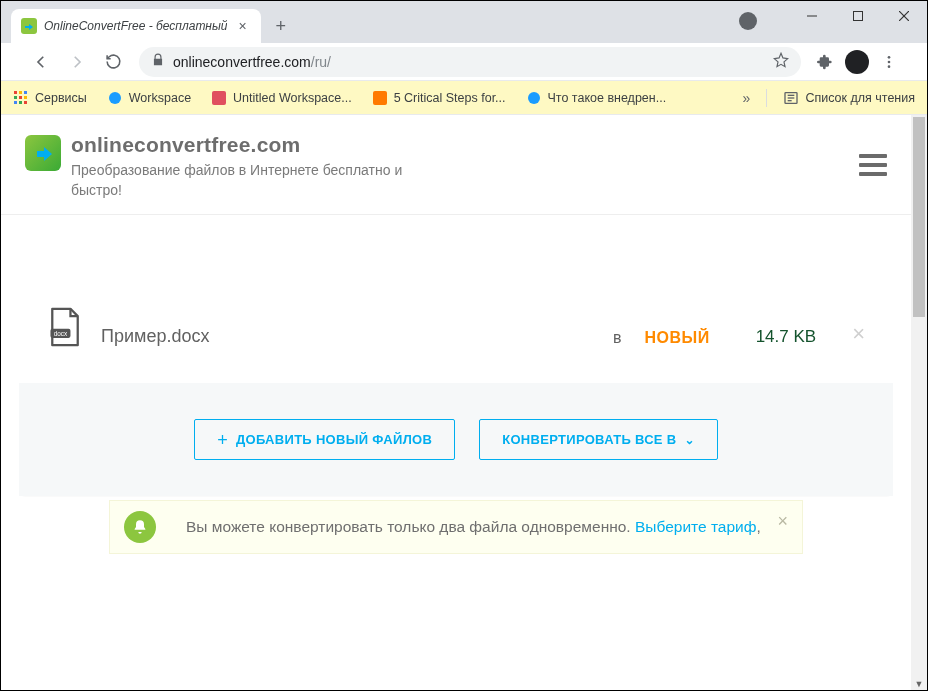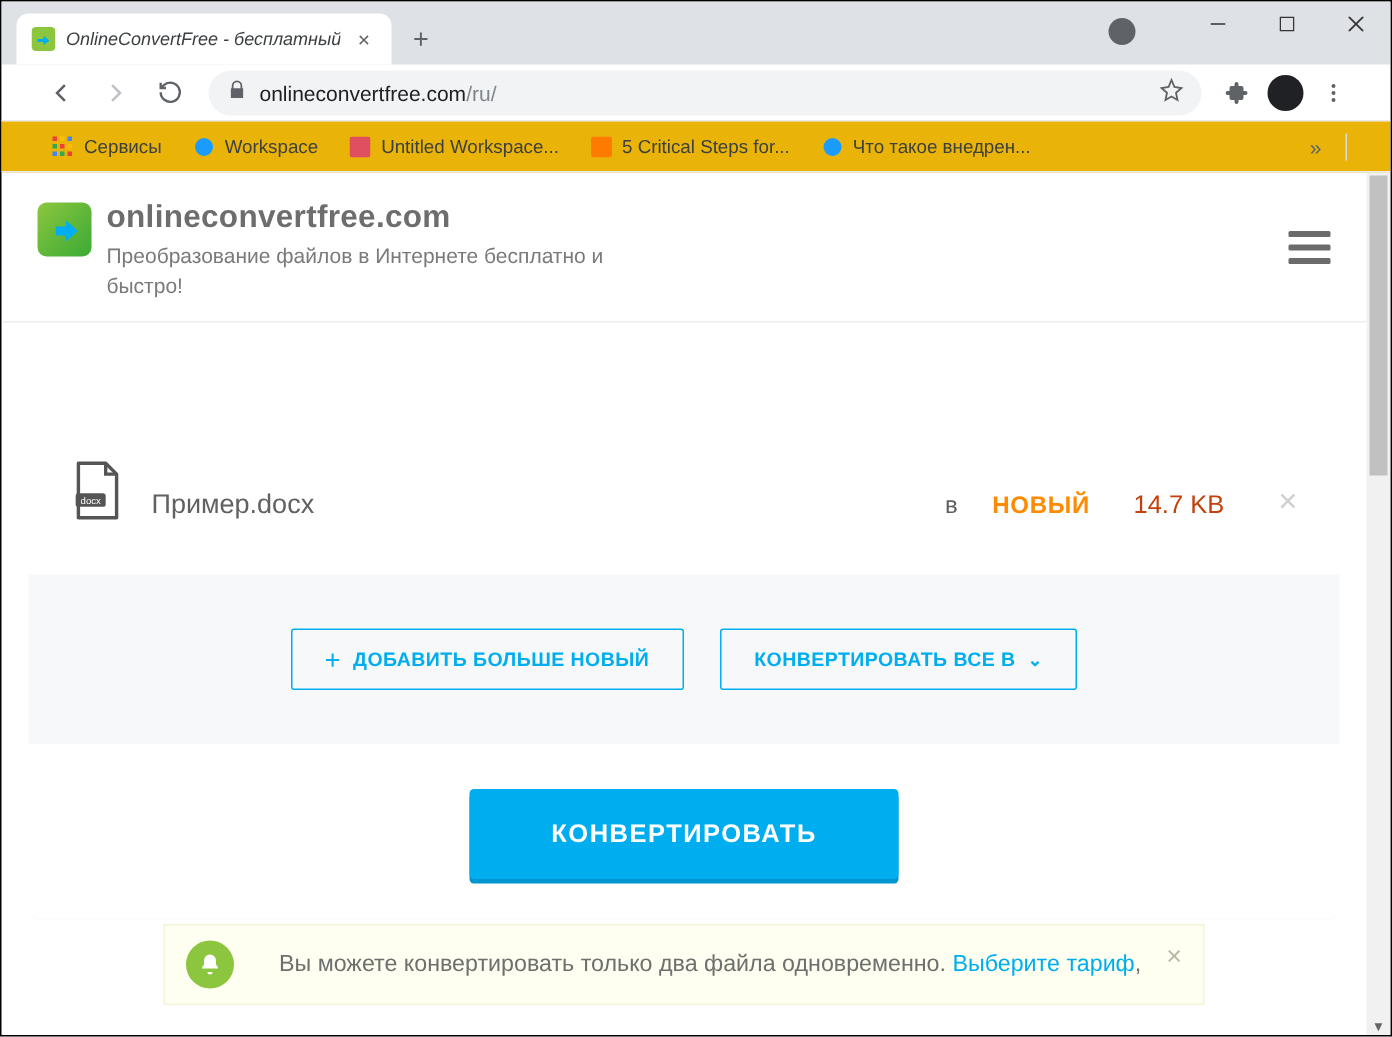--- a/index.html
+++ b/index.html
@@ -22,21 +22,21 @@
   .nav-btn.disabled { color:#bdc1c6;}
   .omnibox { flex:1; height:30px; background:#f1f3f4; border-radius:15px; display:flex; align-items:center; padding:0 12px; gap:8px; margin:0 6px;}
   .lock { color:#5f6368;}
   .url-text { color:#202124; font-size:14px; flex:1;}
   .url-text .host { color:#202124;}
   .url-text .path { color:#80868b;}
   .addr-icon { width:28px; height:28px; display:flex; align-items:center; justify-content:center; color:#5f6368;}
   .avatar { width:24px; height:24px; border-radius:50%; background:#202124;}
   
   
-  .bmbar { height:34px; background:#eab308; display:flex; align-items:center; padding:0 25px; gap:4px; border-bottom:1px solid #e8eaed;}
+  .bmbar { height:34px; background:#fef9c3; display:flex; align-items:center; padding:0 4px; gap:4px; border-bottom:1px solid #e8eaed;}
   .bm { display:flex; align-items:center; gap:6px; padding:4px 8px; font-size:12.5px; color:#3c4043;}
   .bm-icon { width:16px; height:16px; display:flex; align-items:center; justify-content:center;}
   .bm-spacer { flex:1;}
   .reading-list { display:flex; align-items:center; gap:6px; font-size:12.5px; color:#3c4043; padding:4px 8px;}
   .chev { color:#5f6368; padding:0 8px; font-size:14px;}
   .bm-sep { width:1px; height:18px; background:#dadce0; margin:0 4px;}
 
   
   .page { position:relative; height: calc(691px - 42px - 38px - 34px); overflow:hidden;}
   .scrollbar { position:absolute; right:0; top:0; width:16px; height:100%; background:#f1f1f1;}
@@ -61,21 +61,21 @@
   .file-row { display:flex; align-items:flex-end; padding: 36px 28px;}
   .file-ico { width:36px; height:40px; position:relative; margin-right:18px;}
   .file-ico svg { width:36px; height:40px;}
   .file-name { color:#616161; font-size:18px; flex:0 0 auto;}
   .row-spacer { flex:1;}
   .to-label { color:#616161; font-size:16px; margin-right:10px;}
   .fmt-wrap { position:relative; display:inline-flex; align-items:center; padding:6px; border:5px solid #e4231a; border-radius:14px; box-shadow: 0 0 0 1px #9b1a13 inset;}
   .fmt-select { appearance:none; -webkit-appearance:none; border:1px solid #b8b8b8; background:#fff; font-size:14px; padding:4px 22px 4px 8px; border-radius:3px; color:#333;}
   .fmt-caret { position:absolute; right:14px; pointer-events:none; color:#333; font-size:10px;}
   .badge-new { color:#ff8a00; font-size:16px; font-weight:700; letter-spacing:.5px; margin-left:13px;}
-  .size { color:#c2410c; font-size:17px; margin-left:29px;}
+  .size { color:#14532d; font-size:17px; margin-left:46px;}
   .remove { color:#cfcfcf; font-size:22px; margin-left:36px;}
   
   .actions-row { background:#f6f8f9; padding: 36px 0; display:flex; justify-content:center; gap:24px;}
   .ghost-btn { border:1.5px solid #00aeef; color:#00aeef; background:transparent; padding: 12px 22px; font-size:13px; font-weight:700; letter-spacing:.3px; display:flex; align-items:center; gap:8px; border-radius:2px;}
   .ghost-btn .plus { font-size:18px; font-weight:400; line-height:0;}
   .ghost-btn .dd { font-size:12px;}
 
   .convert-row { padding: 30px 0 26px 0; display:flex; justify-content:center;}
   .convert-btn { background:#00aeef; color:#fff; border:none; padding: 20px 54px; font-size:17px; font-weight:800; letter-spacing:1px; border-radius:3px; box-shadow: 0 3px 0 #0095cc;}
 
@@ -209,20 +209,31 @@
     <span class="bm-icon">
         <svg width="14" height="14">
           <circle cx="7" cy="7" r="6" fill="#1a9cff"></circle>
         </svg>
       </span>
     <span>Что такое внедрен...</span>
   </div>
   <div class="bm-spacer"></div>
   <div class="chev">»</div>
   <div class="bm-sep"></div>
+  <div class="reading-list">
+    <span class="bm-icon">
+        <svg width="16" height="16" viewBox="0 0 24 24" fill="none" stroke="#5f6368" stroke-width="2">
+          <rect x="3" y="4" width="18" height="16" rx="1"></rect>
+          <line x1="7" y1="8" x2="17" y2="8"></line>
+          <line x1="7" y1="12" x2="17" y2="12"></line>
+          <line x1="7" y1="16" x2="13" y2="16"></line>
+        </svg>
+      </span>
+    <span>Список для чтения</span>
+  </div>
 </div>
 
 <div class="page">
   <div class="scrollbar">
     <div class="scroll-up">▲</div>
     <div class="scroll-thumb"></div>
     <div class="scroll-down">▼</div>
   </div>
 
   <div class="content">
@@ -254,31 +265,28 @@
           <div class="row-spacer"></div>
           <span class="to-label">в</span>
           <span class="badge-new">НОВЫЙ</span>
           <span class="size">14.7 KB</span>
           <span class="remove">×</span>
         </div>
 
         <div class="actions-row">
           <button class="ghost-btn">
             <span class="plus">+</span>
-            <span>ДОБАВИТЬ БОЛЬШЕ НОВЫЙ</span>
+            <span>ДОБАВИТЬ НОВЫЙ ФАЙЛОВ</span>
           </button>
           <button class="ghost-btn">
             <span>КОНВЕРТИРОВАТЬ ВСЕ В</span>
             <span class="dd">⌄</span>
           </button>
         </div>
 
-        <div class="convert-row">
-          <button class="convert-btn">КОНВЕРТИРОВАТЬ</button>
-        </div>
       </div>
 
       <div class="notice">
         <div class="bell">
           <svg width="16" height="16" viewBox="0 0 24 24" fill="#fff">
               <path d="M12 2a6 6 0 0 0-6 6v4l-2 3v1h16v-1l-2-3V8a6 6 0 0 0-6-6zm0 20a2.5 2.5 0 0 0 2.5-2.5h-5A2.5 2.5 0 0 0 12 22z"></path>
             </svg>
         </div>
         <div class="notice-text">
           <span>Вы можете конвертировать только два файла одновременно. </span><a class="notice-link">Выберите тариф</a><span>,</span>

